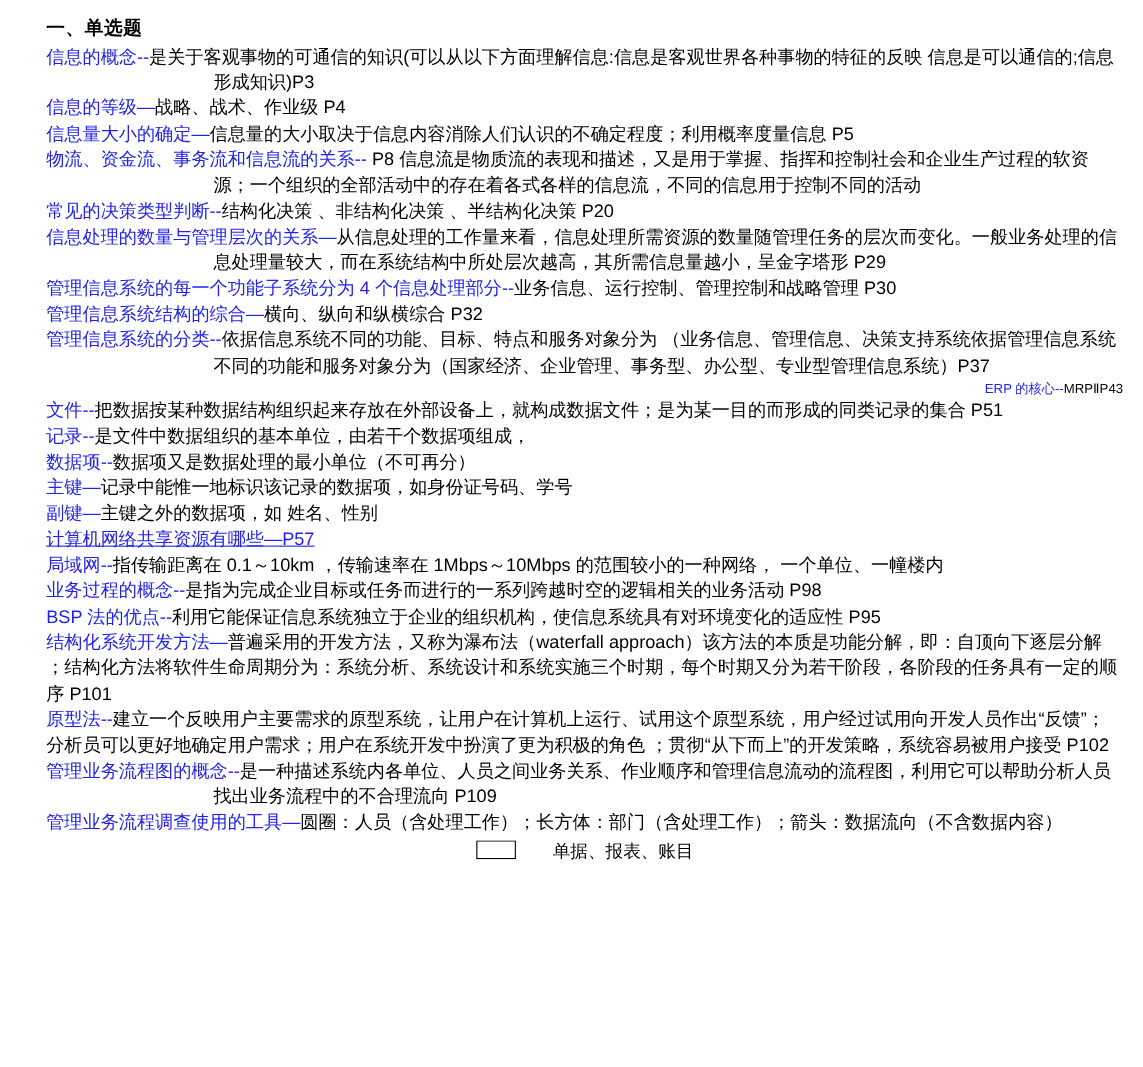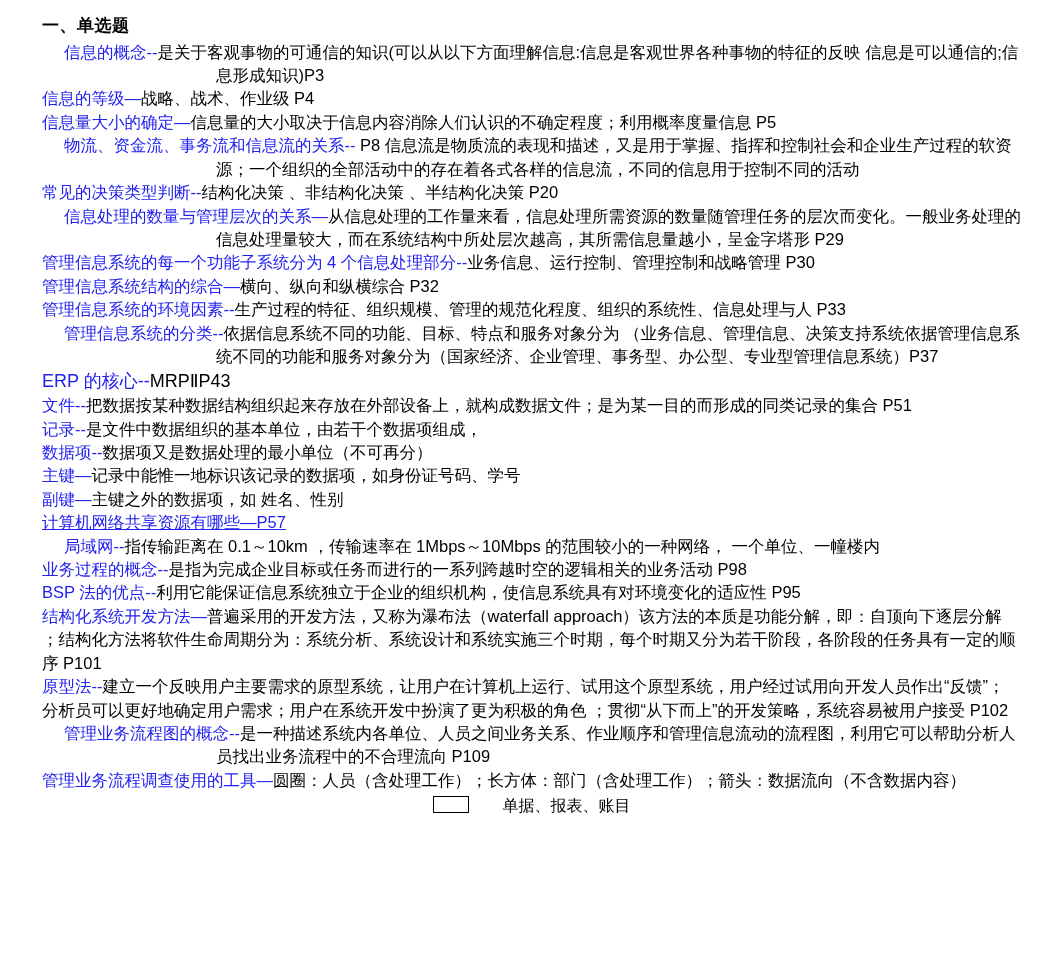--- a/index.html
+++ b/index.html
@@ -45,21 +45,20 @@
   .term-u {
     color: #2222ee;
     text-decoration: underline;
   }
   .body-text {
     color: #000000;
   }
   .e-hang {
     padding-left: 152px;
     text-indent: -152px;
-    margin-left: 22px;
   }
   .e-hang2 {
     padding-left: 18px;
     text-indent: -18px;
   }
   .footer-figure {
     margin-top: 4px;
     text-align: center;
     font-size: 16px;
     color: #000;
@@ -109,29 +108,26 @@
     </p>
 
     <p class="entry">
       <span class="term">管理信息系统的每一个功能子系统分为 4 个信息处理部分</span><span class="term">--</span><span class="body-text">业务信息、运行控制、管理控制和战略管理 P30</span>
     </p>
 
     <p class="entry">
       <span class="term">管理信息系统结构的综合</span><span class="term">—</span><span class="body-text">横向、纵向和纵横综合 P32</span>
     </p>
 
-    <p class="entry">
-      <span class="term">管理信息系统的环境因素</span><span class="term">--</span><span class="body-text">生产过程的特征、组织规模、管理的规范化程度、组织的系统性、信息处理与人 P33</span>
-    </p>
 
     <p class="entry e-hang">
       <span class="term">管理信息系统的分类</span><span class="term">--</span><span class="body-text">依据信息系统不同的功能、目标、特点和服务对象分为 （业务信息、管理信息、决策支持系统依据管理信息系统不同的功能和服务对象分为（国家经济、企业管理、事务型、办公型、专业型管理信息系统）P37</span>
     </p>
 
-    <p class="entry" style="font-size:18px;">
+    <p class="entry" style="font-size:12px;text-align:right;">
       <span class="term">ERP 的核心</span><span class="term">--</span><span class="body-text">MRPⅡP43</span>
     </p>
 
     <p class="entry">
       <span class="term">文件</span><span class="term">--</span><span class="body-text">把数据按某种数据结构组织起来存放在外部设备上，就构成数据文件；是为某一目的而形成的同类记录的集合 P51</span>
     </p>
 
     <p class="entry">
       <span class="term">记录</span><span class="term">--</span><span class="body-text">是文件中数据组织的基本单位，由若干个数据项组成，</span>
     </p>

